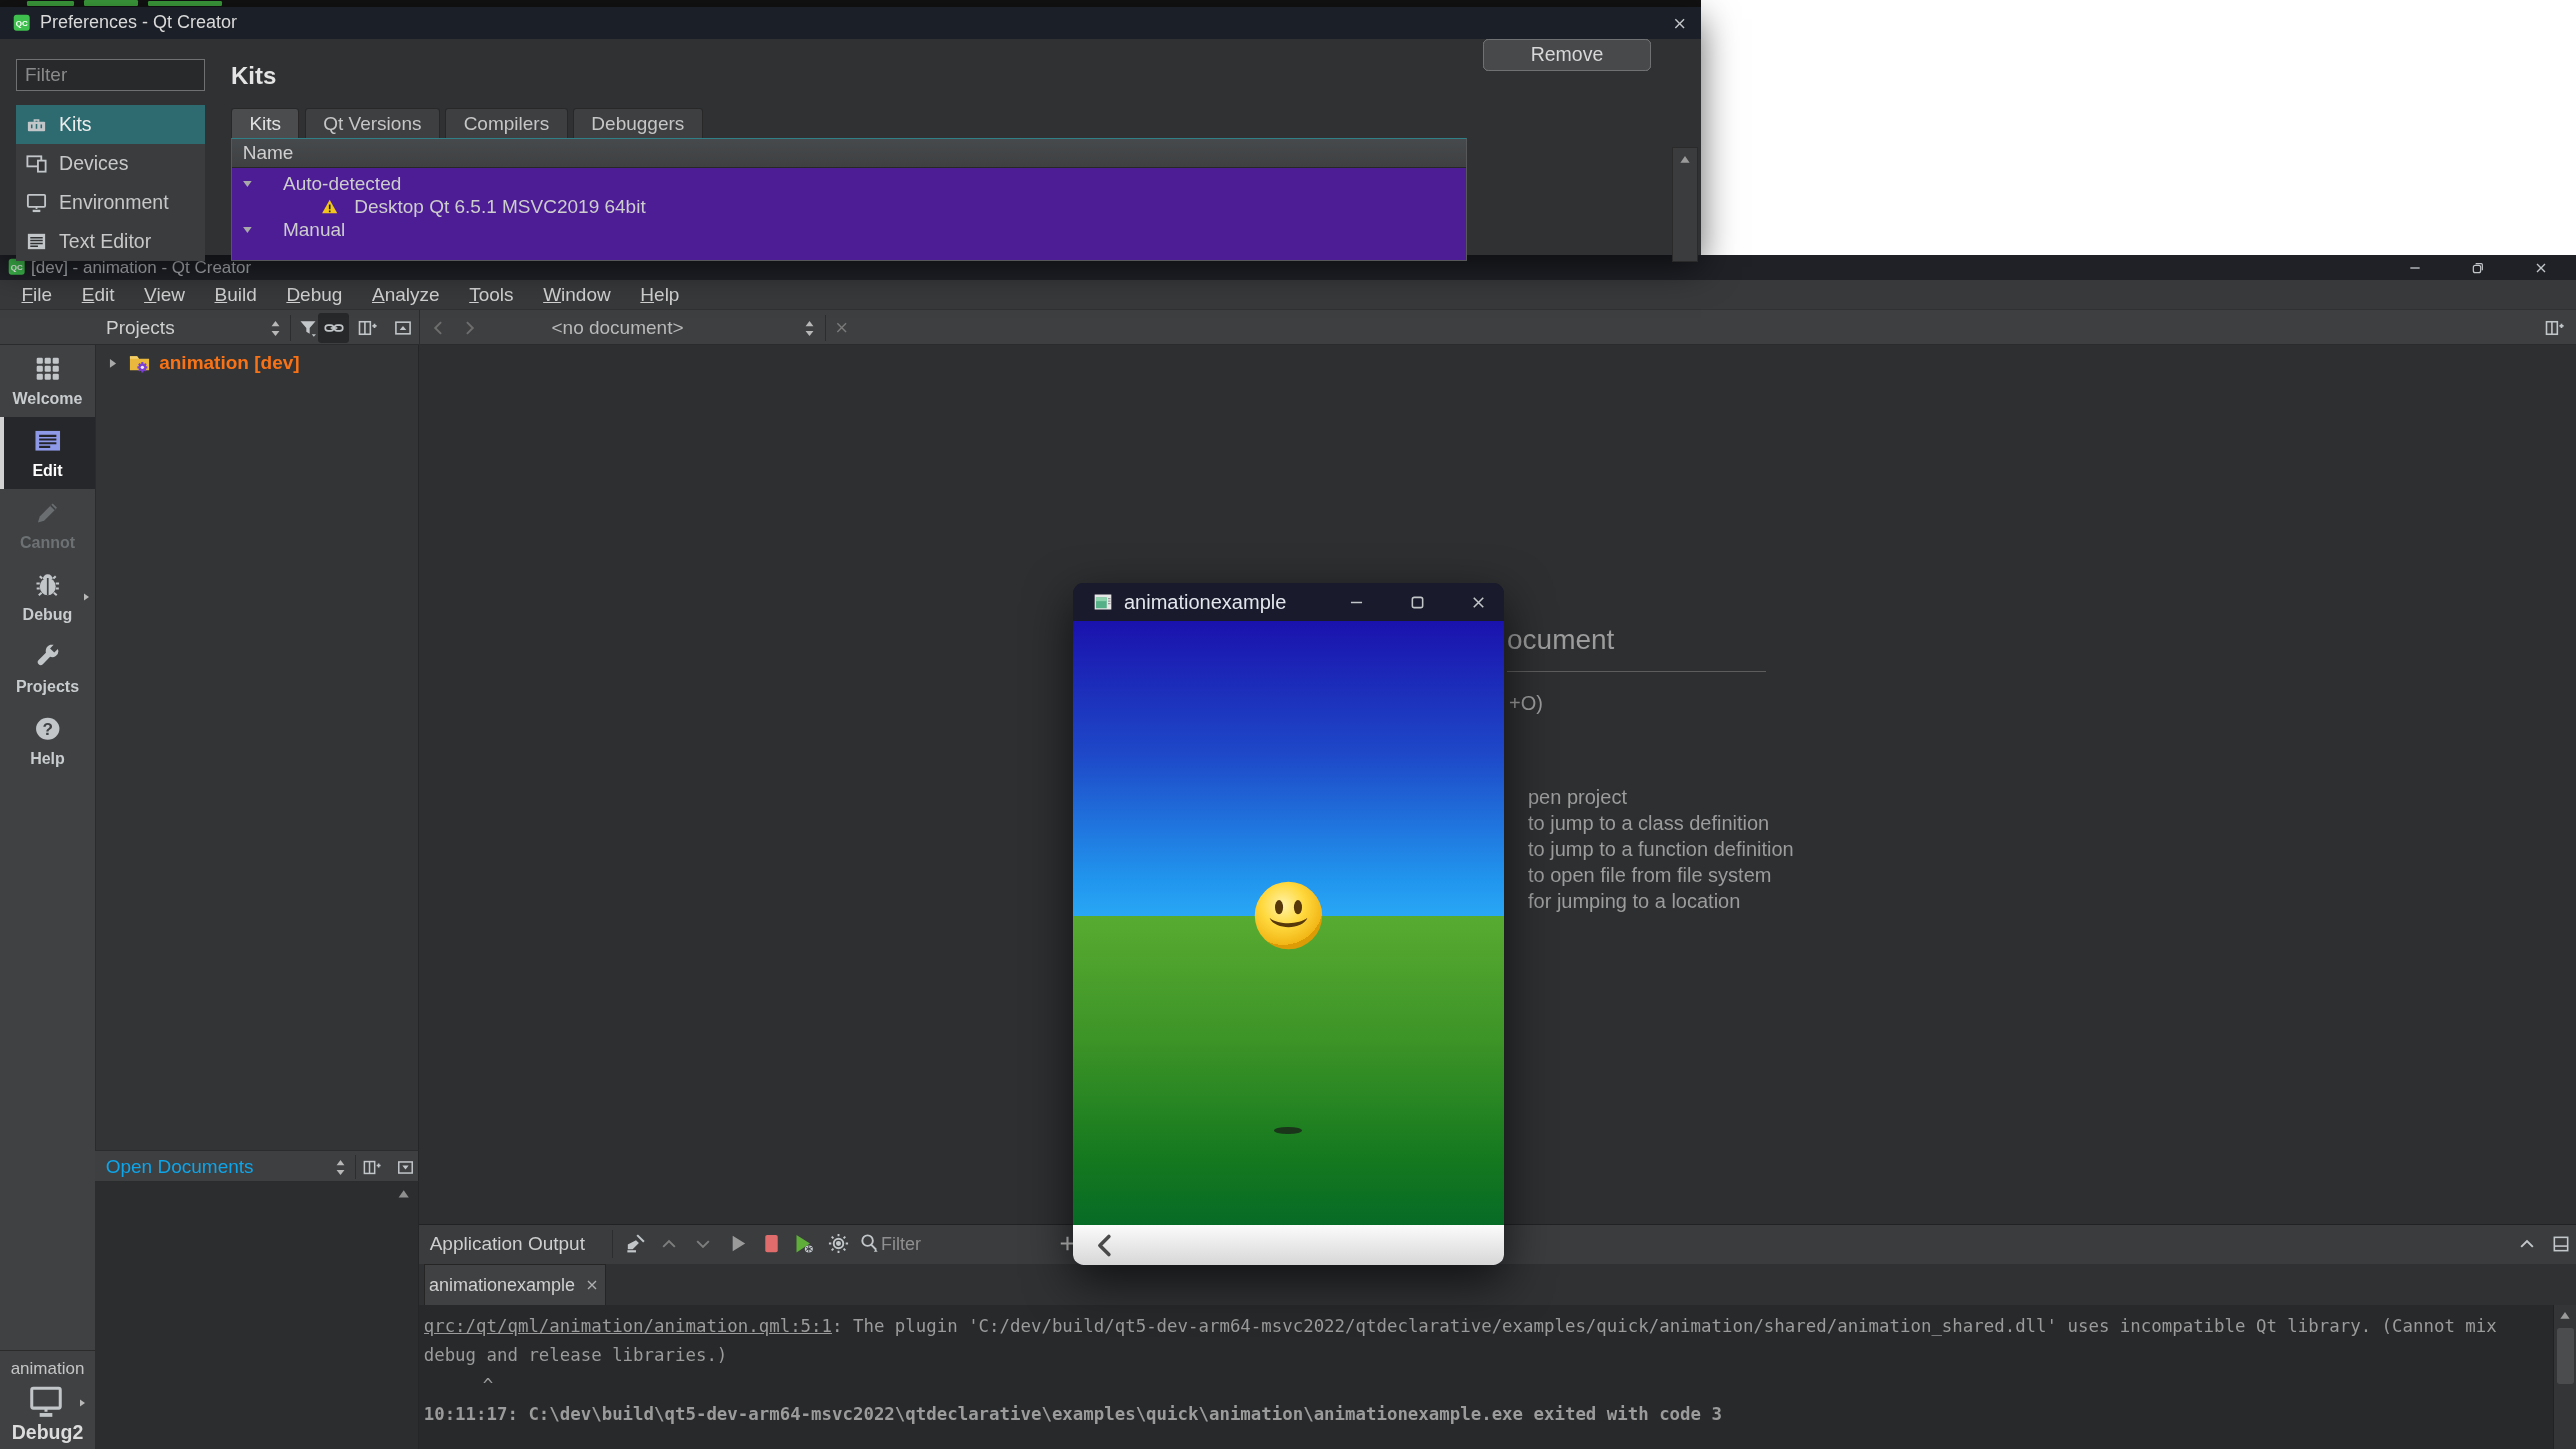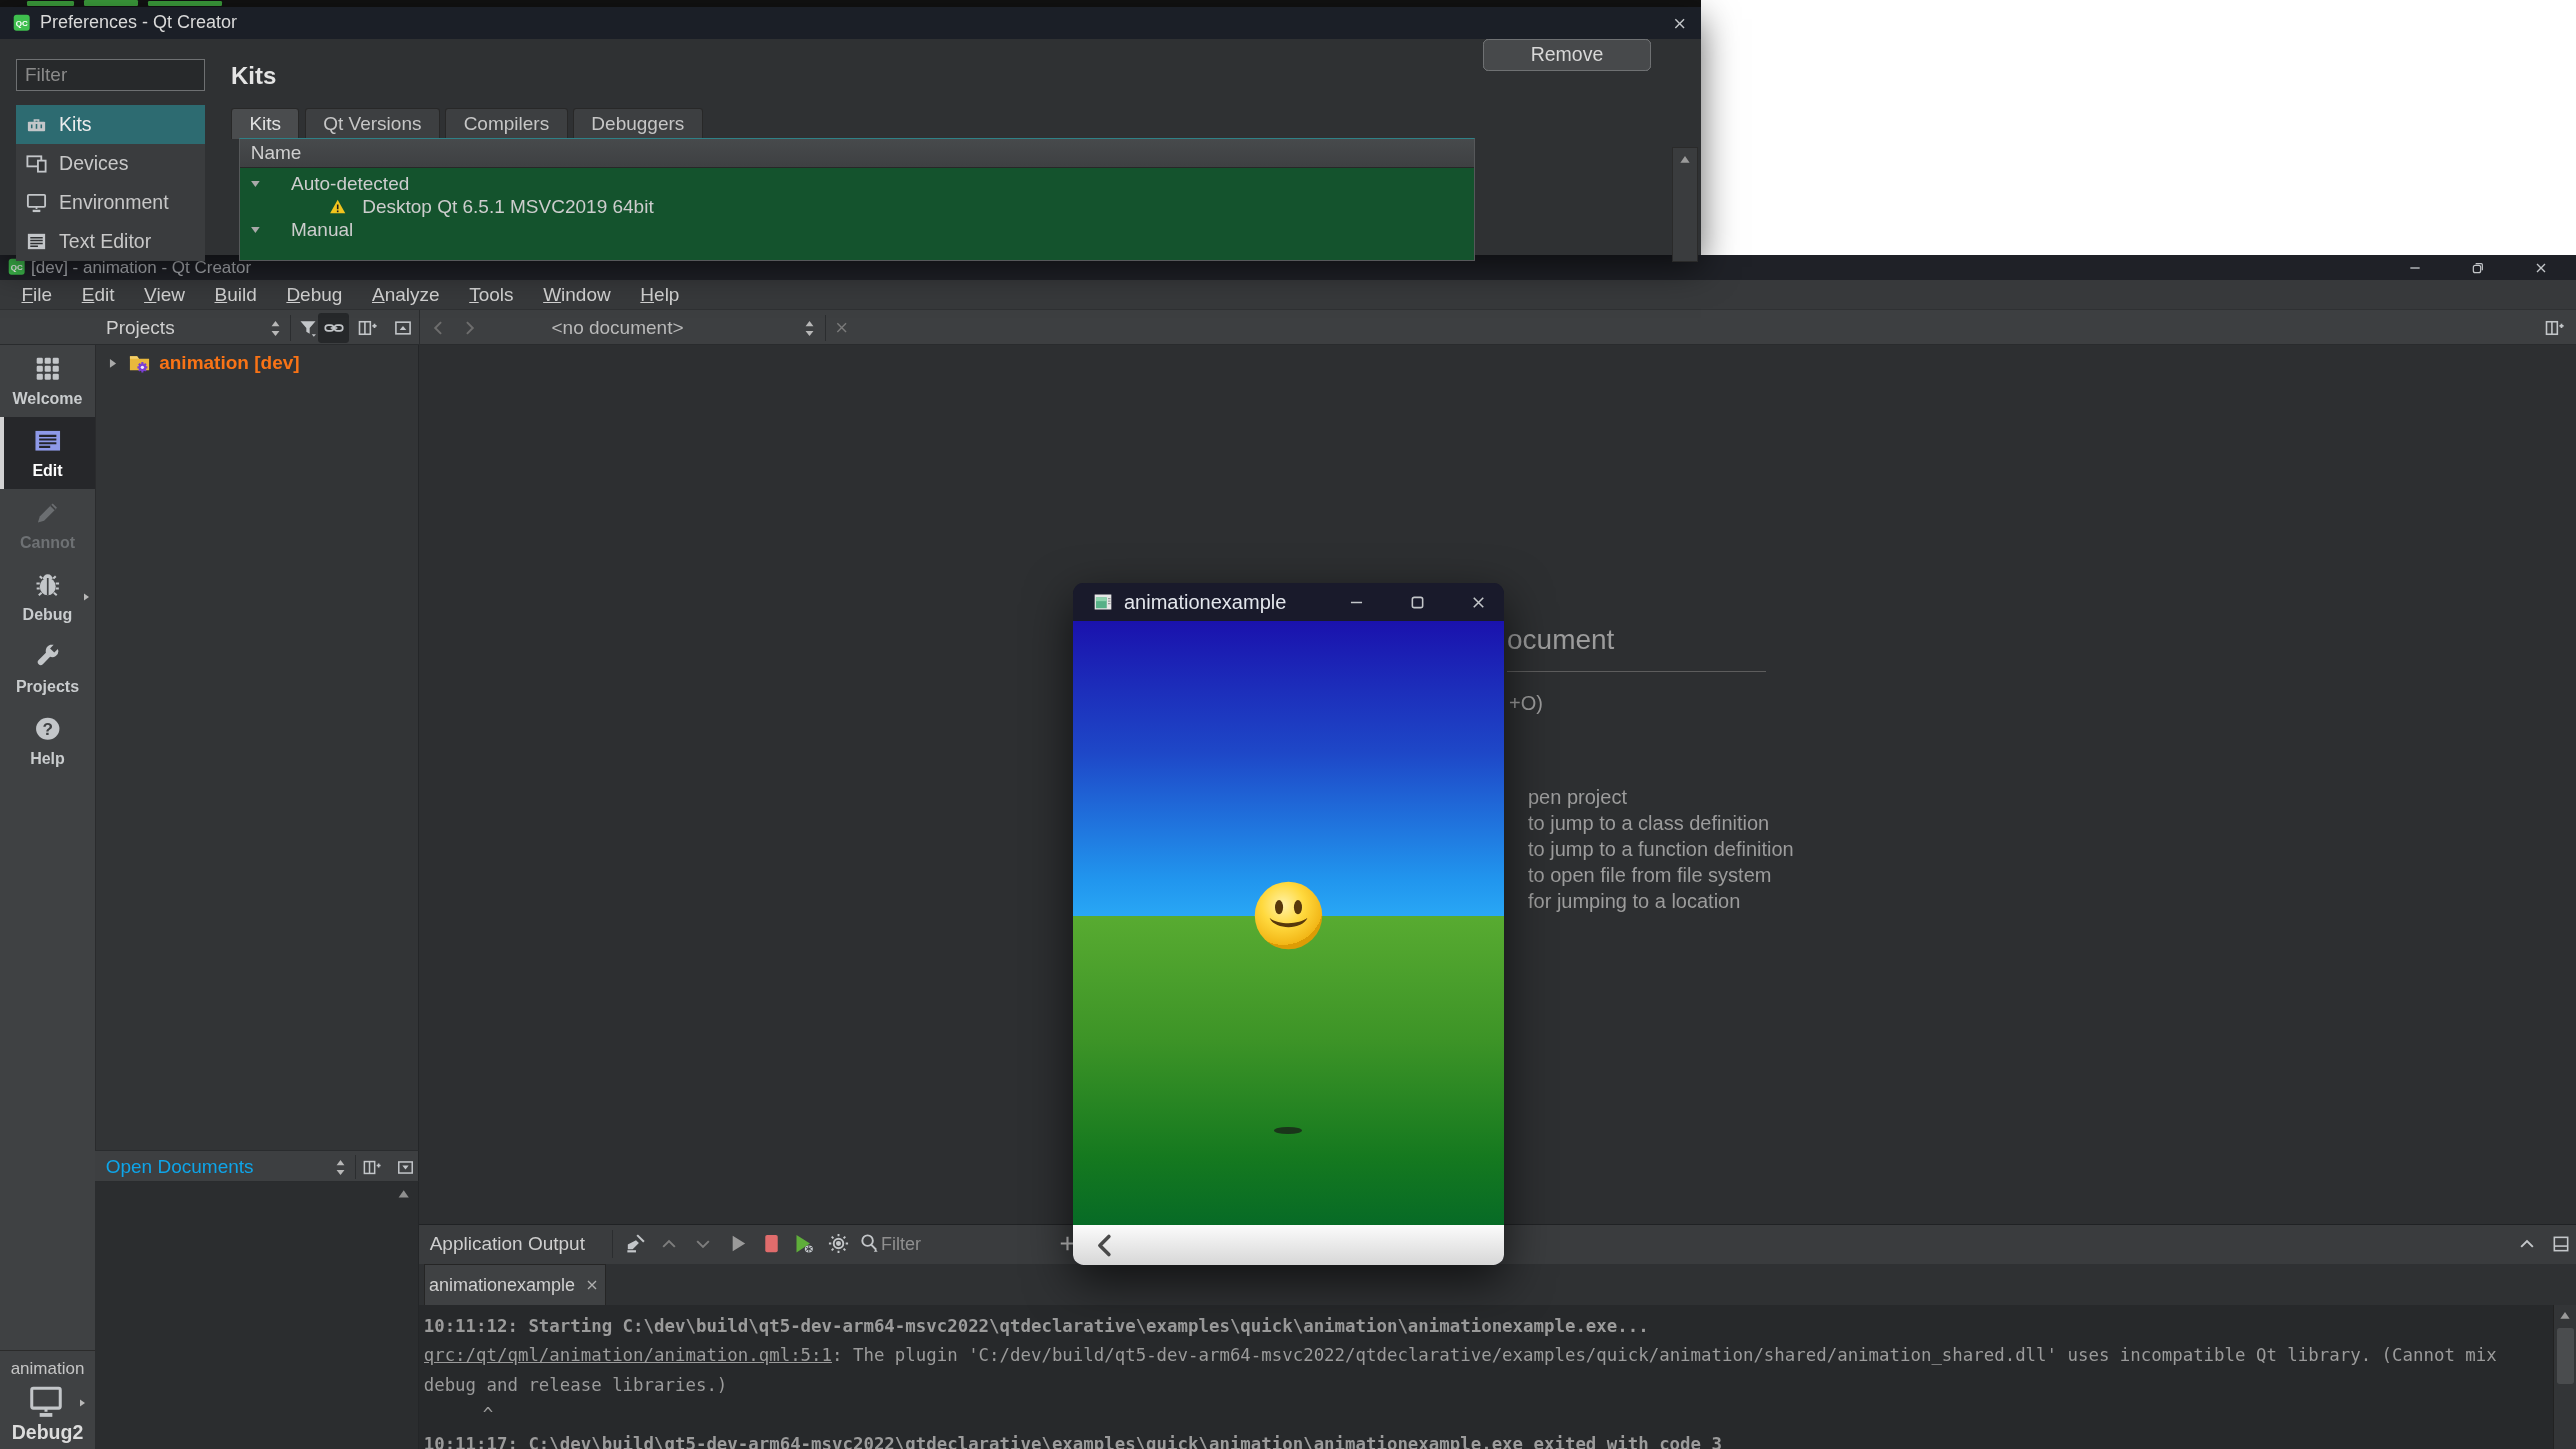--- a/index.html
+++ b/index.html
@@ -35,21 +35,21 @@
   .prefs-head { position:absolute; left:231px; top:55px; font-size:24px; font-weight:bold; color:#e4e4e4; }
   .prefs-side { position:absolute; left:16px; top:98px; width:189px; }
   .pitem { height:39px; display:flex; align-items:center; gap:10.7px; padding-left:9.4px;
     font-size:19.5px; color:#c8c8c8; background:#3a3c3e; }
   .pitem.selected { background:#2d6b71; color:#ececec; }
   .prefs-tabs { position:absolute; left:231px; top:101px; display:flex; gap:5.4px; height:31px; }
   .tab { padding:0 17.4px; line-height:29.5px; font-size:19px; color:#c6c6c6;
     background:#3d3f41; border:0.7px solid #282828; border-bottom:none; border-radius:3.4px 3.4px 0 0; }
   .tab.active { background:#4a4c4e; color:#e2e2e2; }
   .kitframe { position:absolute; left:231px; top:131px; width:1236px; height:123px;
-    border:0.7px solid #56585a; border-top:1.3px solid #2f8187; background:#14532d; overflow:hidden;margin-left:8px; }
+    border:0.7px solid #56585a; border-top:1.3px solid #2f8187; background:#4c1d95; overflow:hidden; }
   .kithead { height:29.5px; background:linear-gradient(#474a4c,#3e4042); border-bottom:0.7px solid #272727;
     font-size:19px; color:#cfcfcf; display:flex; align-items:center; padding-left:10.7px; }
   .krow { display:flex; align-items:center; height:23px; gap:5.4px; font-size:19px; color:#cdcdcd; }
   .krow.group { padding-left:8px; }
   .krow.child { padding-left:58px;gap:16px; }
   .kexp { width:14.8px; height:14.8px; color:#a9a9a9; }
   .kico { width:17.4px; height:17.4px; }
   .pbtn { position:absolute; left:1483px; width:168px; height:32px; background:#47494b;
     border:1.3px solid #6f7173; border-radius:5.4px; color:#d8d8d8; font-size:19.5px;
     font-family:"Liberation Sans",sans-serif; }
@@ -524,21 +524,20 @@
     <span>animationexample</span>
     <span class="ic s24" style="color:#b0b0b0">
         <svg viewBox="0 0 24 24">
           <path d="M6 6l12 12M18 6L6 18" stroke="currentColor" stroke-width="2" fill="none"></path>
         </svg>
       </span>
   </div>
 </div>
 <div class="abs console">
 
-    <div class="cline bold"><a class="clink"></a><span>10:11:12: Starting C:\dev\build\qt5-dev-arm64-msvc2022\qtdeclarative\examples\quick\animation\animationexample.exe...</span></div>
 
     <div class="cline normal"><a class="clink">qrc:/qt/qml/animation/animation.qml:5:1</a><span>: The plugin 'C:/dev/build/qt5-dev-arm64-msvc2022/qtdeclarative/examples/quick/animation/shared/animation_shared.dll' uses incompatible Qt library. (Cannot mix</span></div>
 
     <div class="cline normal"><a class="clink"></a><span>debug and release libraries.)</span></div>
 
     <div class="cline caret"><a class="clink"></a><span>^</span></div>
 
     <div class="cline bold"><a class="clink"></a><span>10:11:17: C:\dev\build\qt5-dev-arm64-msvc2022\qtdeclarative\examples\quick\animation\animationexample.exe exited with code 3</span></div>
   </div>
 <div class="abs con-scroll">

